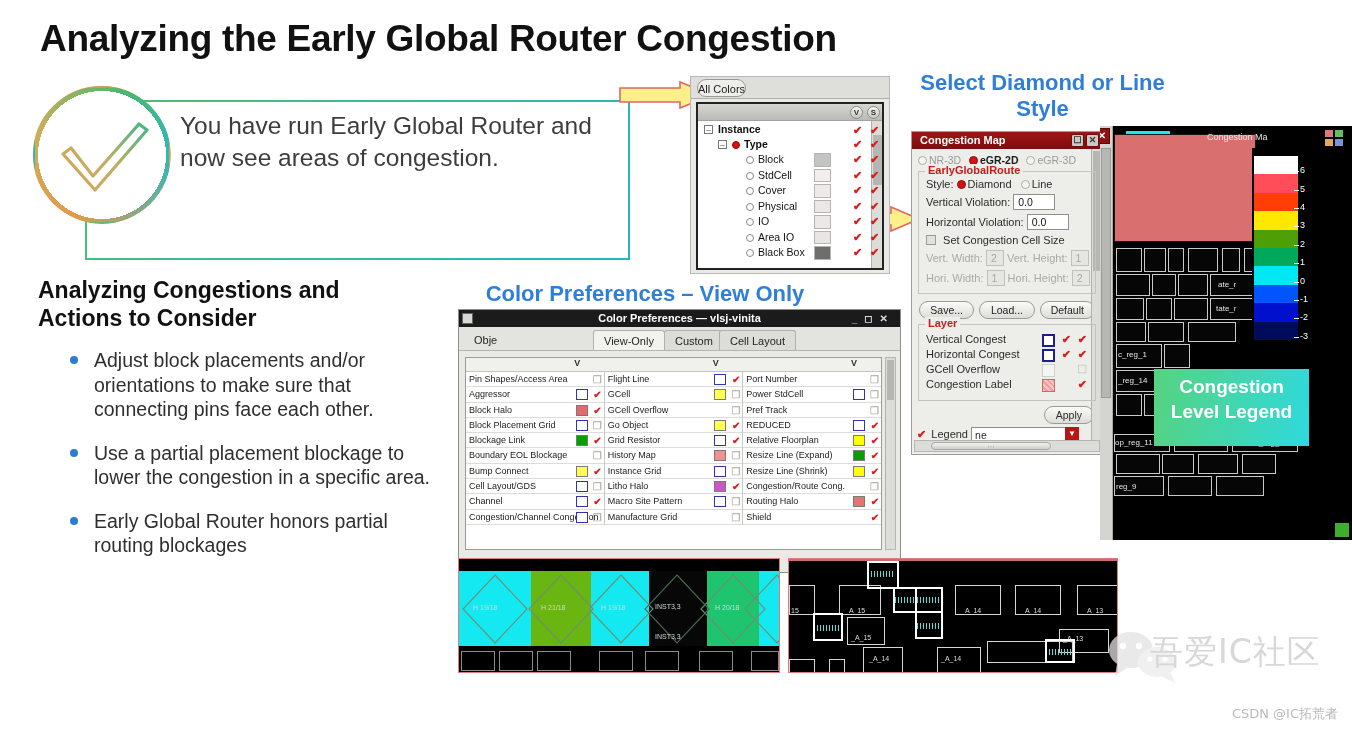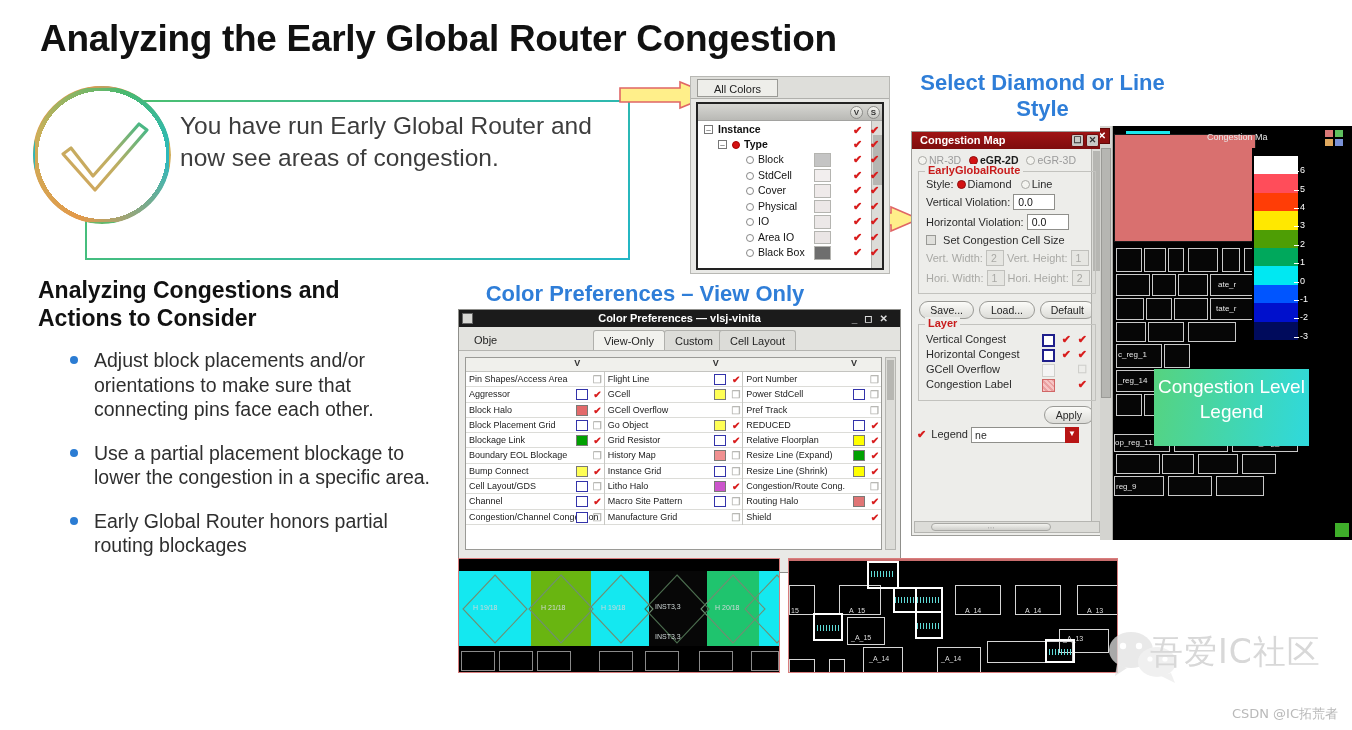--- a/index.html
+++ b/index.html
@@ -78,22 +78,22 @@
   
   #all-colors-panel {
     position:absolute; left:690px; top:76px; width:200px; height:198px;
     background:#e9e9e6; border:1px solid #b8b8b4;
   }
   #all-colors-tabbar {
     position:absolute; left:0; top:0; width:100%; height:22px;
     background:#dedeDA; border-bottom:1px solid #b0b0ac;
   }
   #all-colors-tab {
-    position:absolute; left:6px; top:2px; height:18px; padding:0 16px;
-    background:#eeeeea; border:1px solid #9a9a96; border-radius:0;
+    position:absolute; left:6px; top:2px; height:18px; padding:0 0;
+    background:#eeeeea; border:1px solid #9a9a96; border-radius:9px;
     font-size:11px; line-height:18px; color:#222;
   }
   #all-colors-tree {
     position:absolute; left:5px; top:25px; right:5px; bottom:3px;
     background:#fff; border:2px solid #222; overflow:hidden;
   }
   #tree-header {
     position:relative; height:17px;
     background:linear-gradient(#d6d6d2,#b9b9b5);
     border-bottom:1px solid #a2a2a0;
@@ -126,21 +126,21 @@
   }
   .radio-dot.on { background:#d31212; border-color:#a00; }
   #tree-scrollbar {
     position:absolute; right:0; top:0; width:11px; height:100%;
     background:#dcdcd8; border-left:1px solid #b0b0ac;
   }
   #tree-scrollbar .thumb { position:absolute; left:1px; top:14px; width:9px; height:50px; background:#b6b6b2; }
 
   
   #congestion-map-dialog {
-    position:absolute; left:911px; top:131px; width:192px; height:405px;
+    position:absolute; left:911px; top:131px; width:192px; height:324px;
     background:#ededea; border:1px solid #9d9d99;
     font-size:11px; color:#2b2b2b;
   }
   #cmd-titlebar {
     height:17px; background:linear-gradient(#a01414,#7e0d0d);
     color:#fff; font-weight:bold; font-size:11px; line-height:17px;
     padding-left:8px; position:relative;
   }
   .titlebar-btn {
     position:absolute; top:2px; width:13px; height:13px;
@@ -239,21 +239,21 @@
   .legend-tick { position:absolute; left:0; white-space:nowrap; }
   .legend-tick::before { content:""; position:absolute; left:-6px; top:6px; width:5px; height:1px; background:#fff; }
   #cm-title-text {
     position:absolute; left:107px; top:6px; color:#e8e8e8; font-size:9px; white-space:nowrap;
   }
   #cm-corner-icon { position:absolute; right:5px; top:4px; width:22px; height:18px; }
   #cm-corner-icon i { position:absolute; width:8px; height:7px; display:block; }
   #legend-annotation {
     position:absolute; left:54px; top:243px; width:155px; height:77px;
     background:linear-gradient(100deg,#56d37f,#2fd9dd);
-    color:#fff; font-size:19px; font-weight:normal; text-align:center;
+    color:#fff; font-size:19px; font-weight:bold; text-align:center;
     line-height:1.3; padding-top:6px;
   }
   #canvas-corner-arrow{
     position:absolute; right:3px; bottom:3px; width:14px; height:14px; background:#3fae2a;
   }
 
   
   #color-prefs-dialog {
     position:absolute; left:458px; top:309px; width:443px; height:264px;
     background:#e9e9e6; border:1px solid #8f8f8b;

